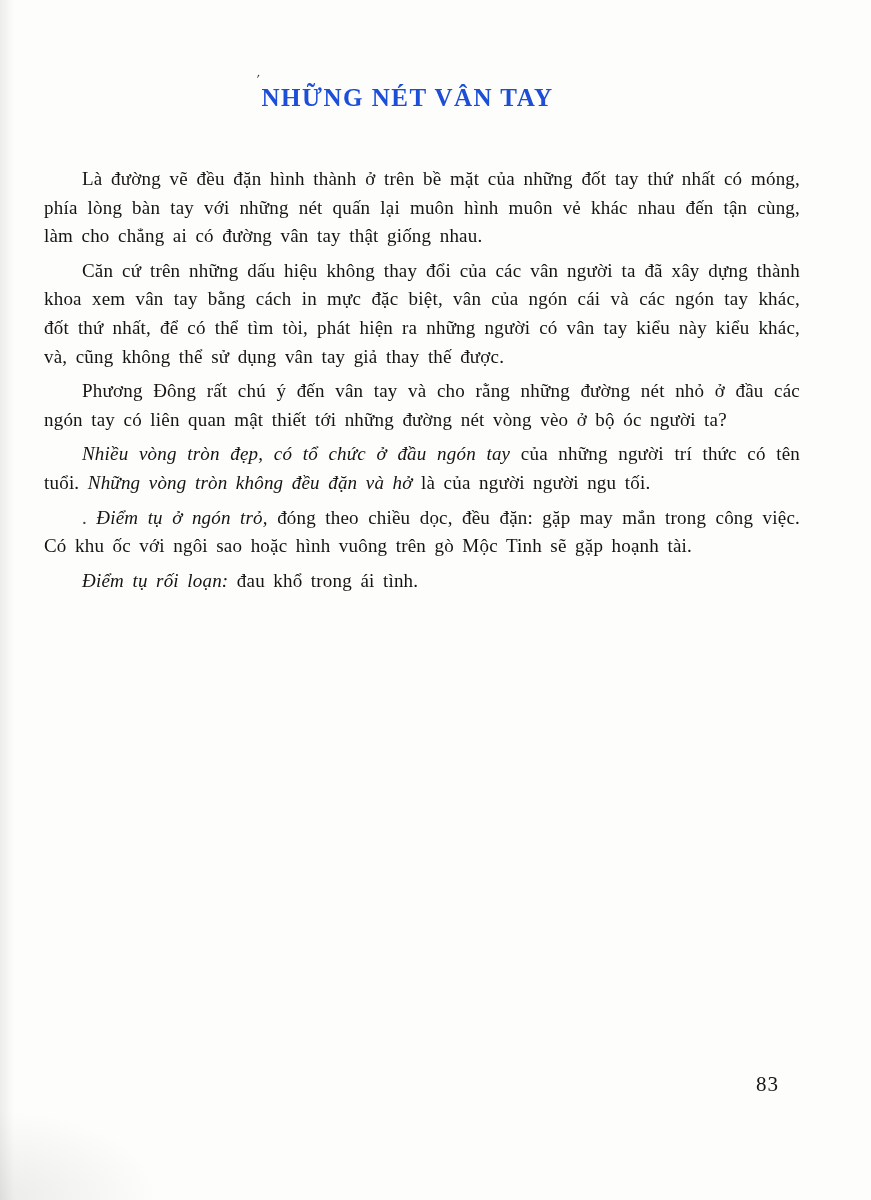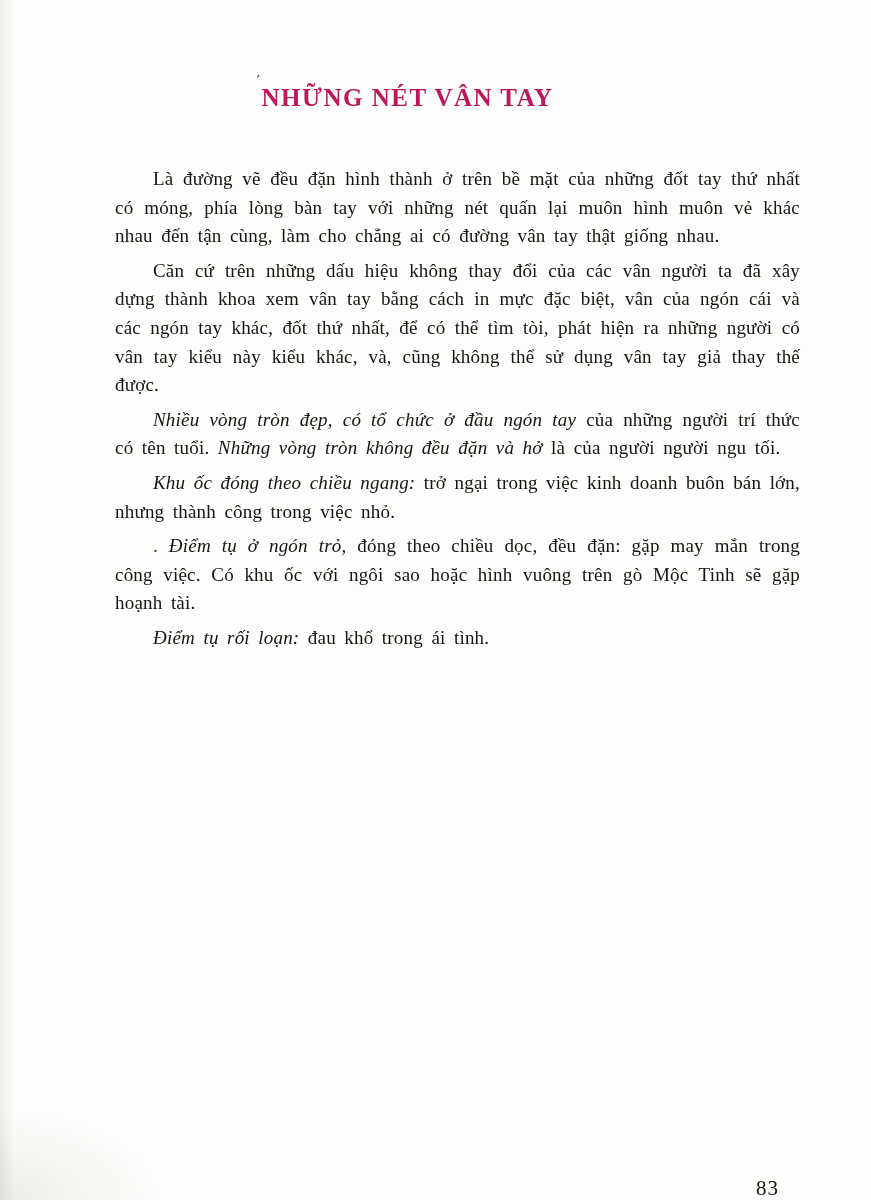--- a/index.html
+++ b/index.html
@@ -42,69 +42,69 @@
   }
   .title {
     display: inline-block;
     position: relative;
     left: -28px;
     margin: 0;
     font-size: 25px;
     font-weight: bold;
     letter-spacing: 1.5px;
     line-height: 32px;
-    color: #be185d;
+    color: #1d4ed8;
   }
   .title-mark {
     position: absolute;
     left: 256px;
     top: -10px;
     font-size: 14px;
     color: #3c3a36;
     transform: rotate(12deg);
   }
   .text-block {
     margin-top: 49px;
-    padding: 0 71px 0 115px;
+    padding: 0 71px 0 44px;
   }
   .text-block p {
     margin: 0 0 6px 0;
     font-size: 19px;
     line-height: 28.6px;
     text-align: justify;
     text-indent: 38px;
     word-spacing: 3.5px;
     letter-spacing: 0.2px;
   }
   .seg-italic { font-style: italic; }
   .seg-normal { font-style: normal; }
   .seg-mark   { font-style: normal; color: #44423e; }
   .page-number {
     position: absolute;
     right: 92px;
-    top: 1176px;
+    top: 1072px;
     font-size: 21px;
     letter-spacing: 1px;
     color: #181714;
   }
 </style>
 </head>
 <body>
 
 <div class="page">
 
   <div class="title-row">
     <span class="title-mark">ʹ</span>
     <h1 class="title">NHỮNG NÉT VÂN TAY</h1>
   </div>
 
   <div class="text-block" id="text-block">
       <p><span class="seg-normal">Là đường vẽ đều đặn hình thành ở trên bề mặt của những đốt tay thứ nhất có móng, phía lòng bàn tay với những nét quấn lại muôn hình muôn vẻ khác nhau đến tận cùng, làm cho chẳng ai có đường vân tay thật giống nhau.</span></p>
       <p><span class="seg-normal">Căn cứ trên những dấu hiệu không thay đổi của các vân người ta đã xây dựng thành khoa xem vân tay bằng cách in mực đặc biệt, vân của ngón cái và các ngón tay khác, đốt thứ nhất, để có thể tìm tòi, phát hiện ra những người có vân tay kiểu này kiểu khác, và, cũng không thể sử dụng vân tay giả thay thế được.</span></p>
+      <p><span class="seg-normal">Phương Đông rất chú ý đến vân tay và cho rằng những đường nét nhỏ ở đầu các ngón tay có liên quan mật thiết tới những đường nét vòng vèo ở bộ óc người ta?</span></p>
       <p><span class="seg-italic">Nhiều vòng tròn đẹp, có tổ chức ở đầu ngón tay </span><span class="seg-normal">của những người trí thức có tên tuổi. </span><span class="seg-italic">Những vòng tròn không đều đặn và hở </span><span class="seg-normal">là của người người ngu tối.</span></p>
-      <p><span class="seg-italic">Khu ốc đóng theo chiều ngang: </span><span class="seg-normal">trở ngại trong việc kinh doanh buôn bán lớn, nhưng thành công trong việc nhỏ.</span></p>
       <p><span class="seg-mark">. </span><span class="seg-italic">Điểm tụ ở ngón trỏ, </span><span class="seg-normal">đóng theo chiều dọc, đều đặn: gặp may mắn trong công việc. Có khu ốc với ngôi sao hoặc hình vuông trên gò Mộc Tinh sẽ gặp hoạnh tài.</span></p>
       <p><span class="seg-italic">Điểm tụ rối loạn: </span><span class="seg-normal">đau khổ trong ái tình.</span></p>
     </div>
 
   <div class="page-number">83</div>
 
 </div>
 
 </body></html>

